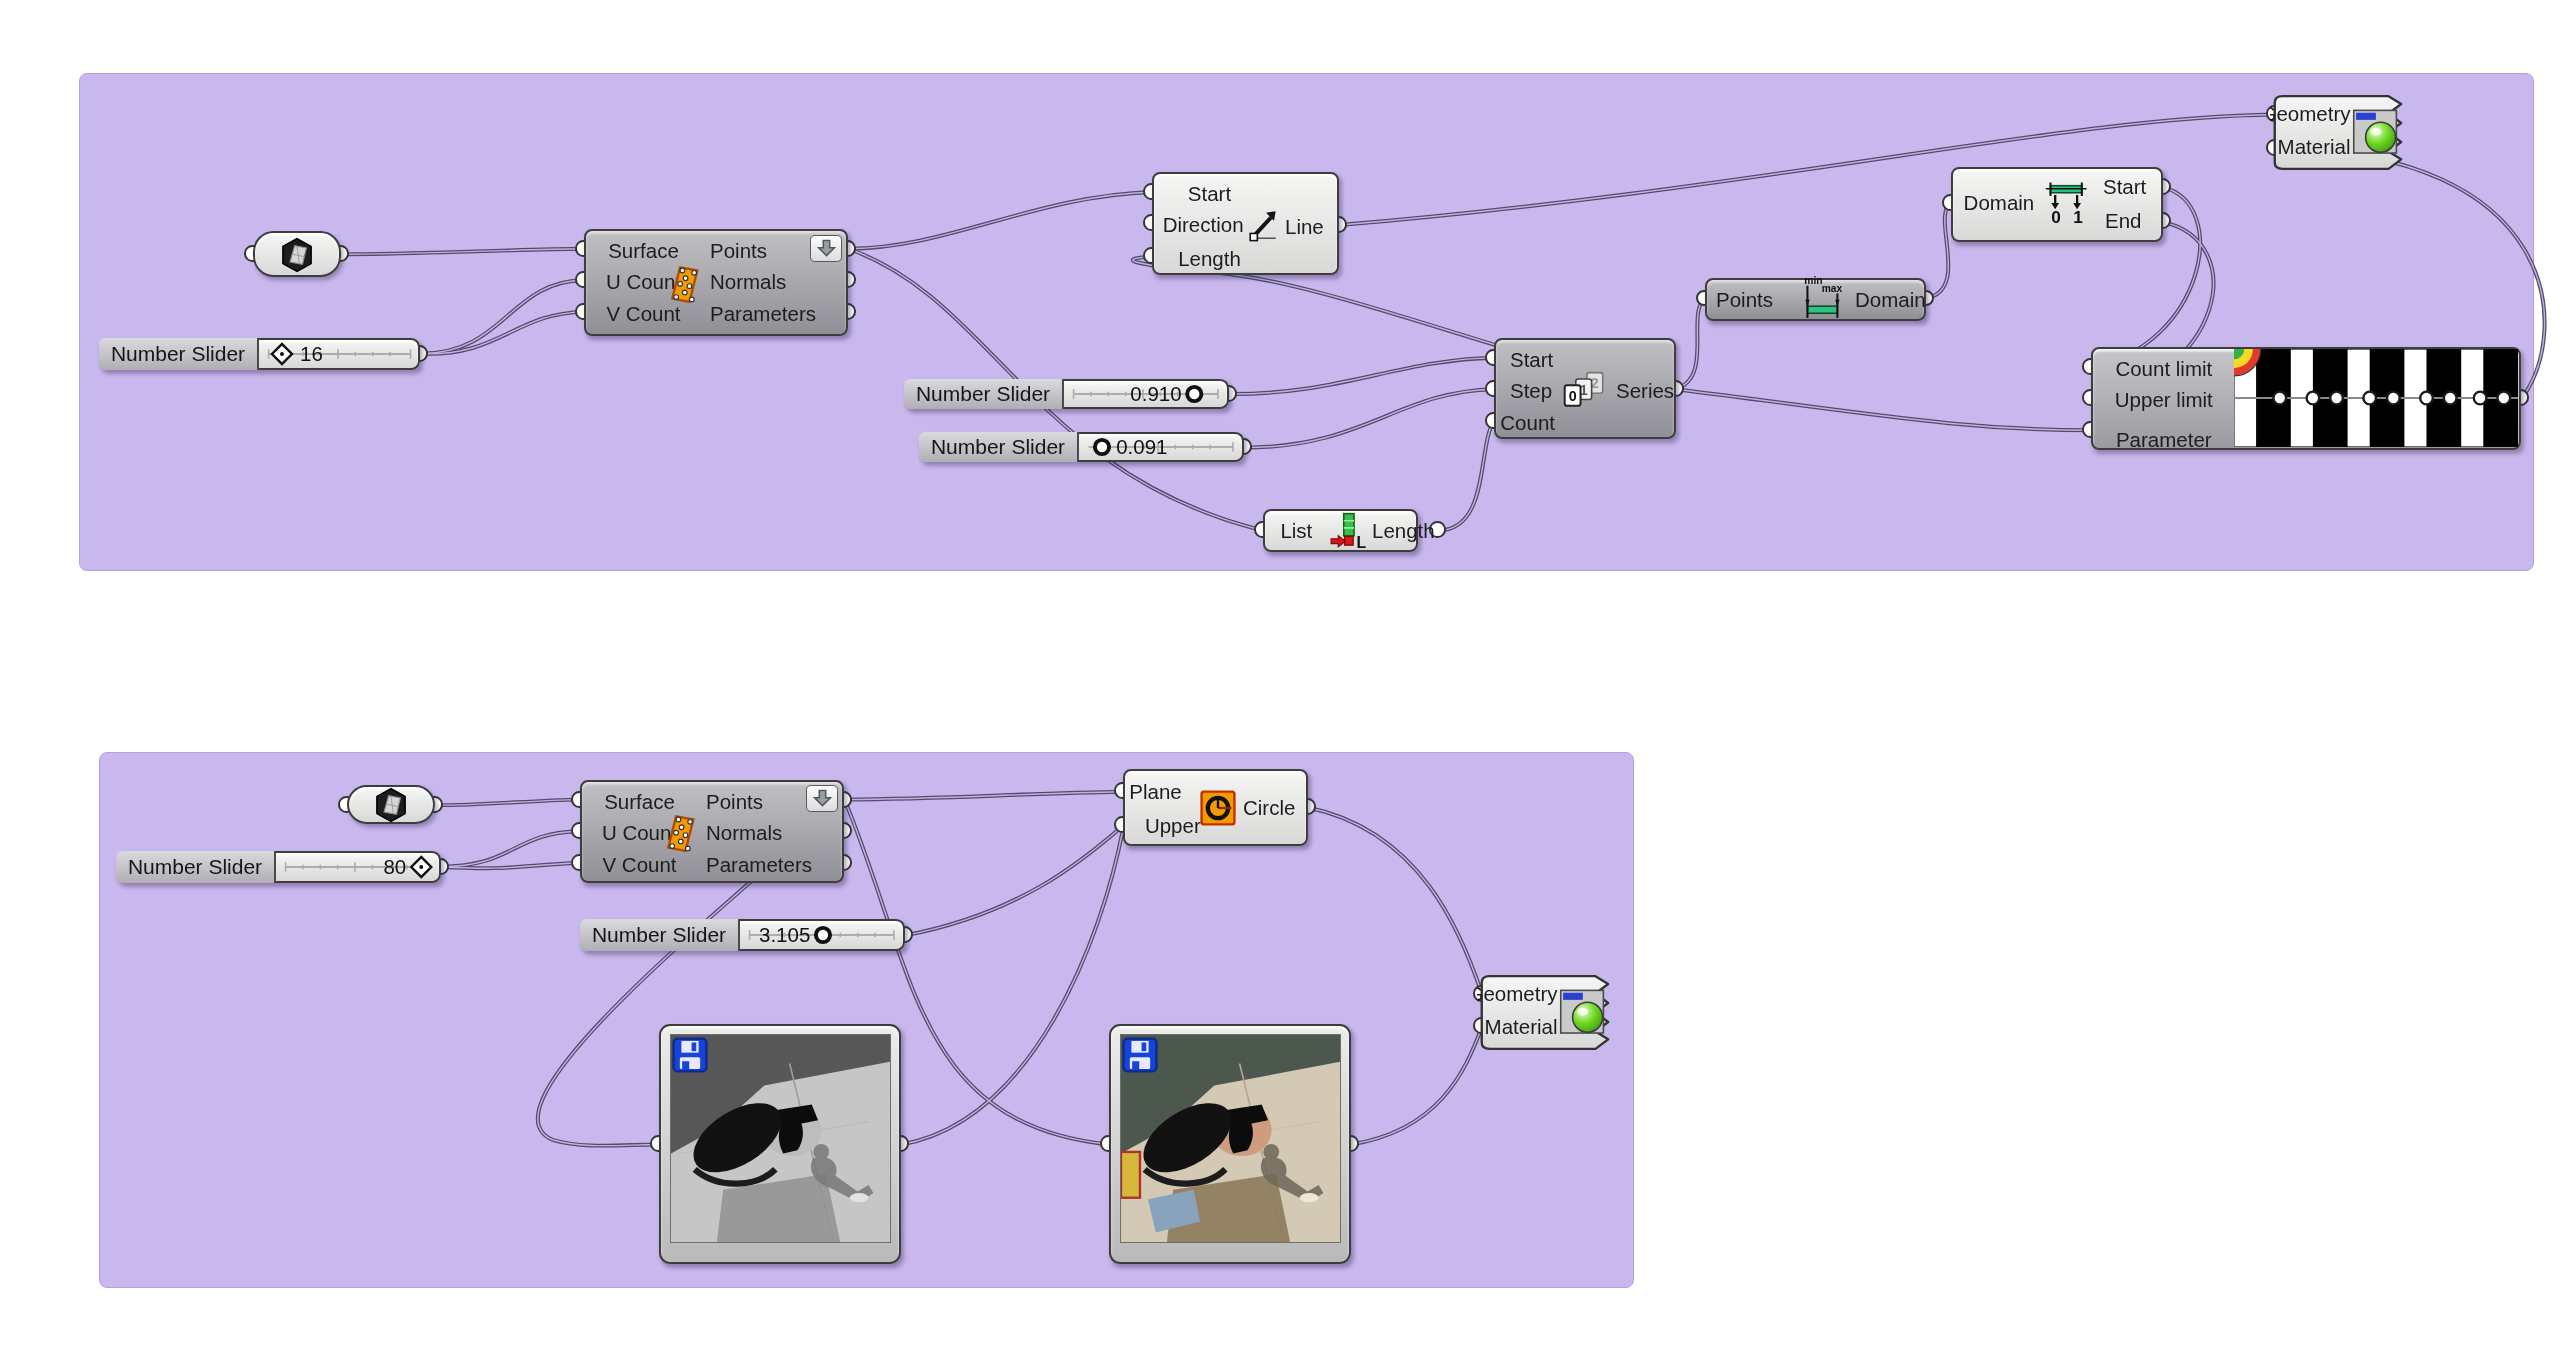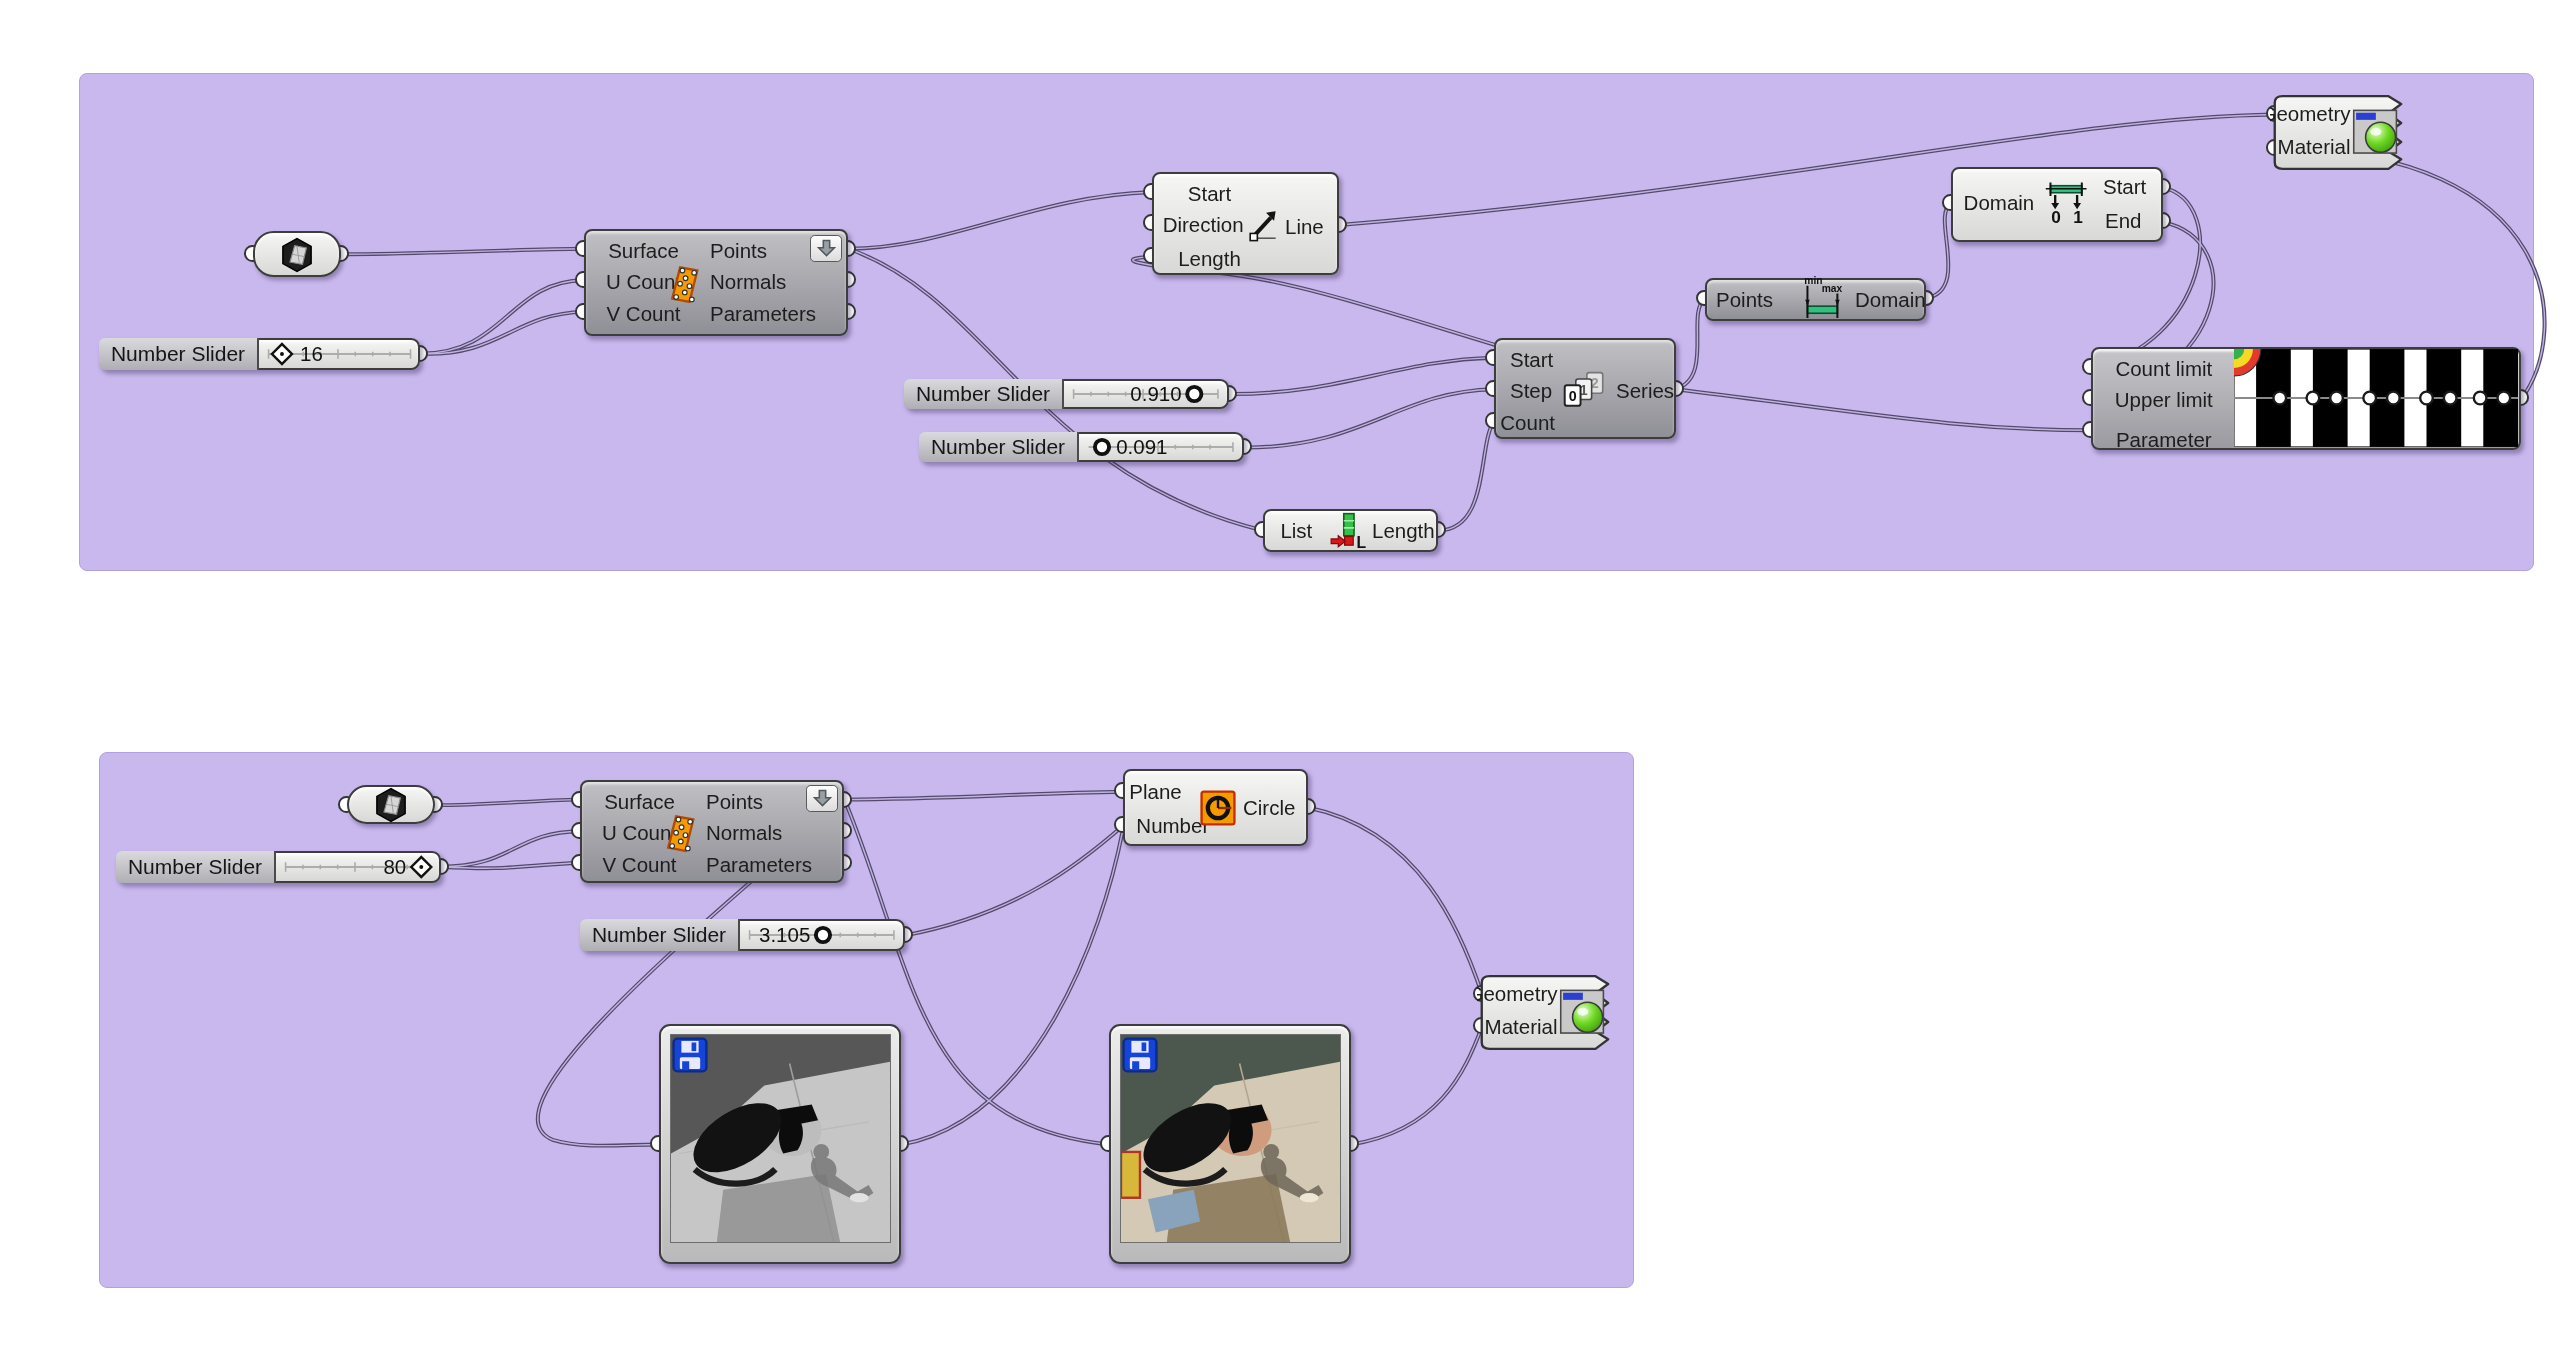--- a/index.html
+++ b/index.html
@@ -225,21 +225,21 @@
       <rect x="30" y="2" width="20" height="26" rx="3" fill="#e3e3e3" stroke="#777" stroke-width="2"></rect>
       <text x="40" y="22" font-size="18" fill="#999" text-anchor="middle">2</text>
       <rect x="16" y="10" width="20" height="26" rx="3" fill="#f2f2f2" stroke="#444" stroke-width="2"></rect>
       <text x="26" y="30" font-size="18" fill="#555" text-anchor="middle">1</text>
       <rect x="2" y="18" width="20" height="26" rx="3" fill="#fff" stroke="#222" stroke-width="2.5"></rect>
       <text x="12" y="38" font-size="18" fill="#111" text-anchor="middle">0</text>
     </g>
   </svg>
 </div>
 
-<div class="comp" style="left:1263px;top:509px;width:175px;height:43px;">
+<div class="comp" style="left:1263px;top:509px;width:155px;height:43px;">
   <div class="nub" style="left:0;top:21px;"></div>
   <div class="nub" style="left:175px;top:21px;"></div>
   <div class="body"></div>
   <div class="lbl" style="left:17.4px;top:12px;">List</div>
   <div class="lbl" style="left:109px;top:12px;">Length</div>
   <svg class="icon" style="left:65px;top:3.2px;" width="41" height="38" viewBox="0 0 52 48">
     <rect x="20" y="2" width="13" height="28" fill="#35c04a" stroke="#145c1e" stroke-width="2"></rect>
     <path d="M20 11 H33 M20 20 H33" stroke="#9cf0a6" stroke-width="2"></path>
     <rect x="21" y="31" width="11" height="11" fill="#d81717" stroke="#7e0b0b" stroke-width="1.5"></rect>
     <path d="M4 34 h9 v-4 l9 7 -9 7 v-4 h-9 z" fill="#d81717" stroke="#7e0b0b" stroke-width="1.5"></path>
@@ -427,21 +427,21 @@
     </g>
   </svg>
 </div>
 
 <div class="comp" style="left:1123px;top:769px;width:185px;height:77px;">
   <div class="nub" style="left:0;top:22px;"></div>
   <div class="nub" style="left:0;top:56px;"></div>
   <div class="nub" style="left:185px;top:38px;"></div>
   <div class="body"></div>
   <div class="lbl" style="left:6.3px;top:12.6px;width:87px;text-align:left;">Plane</div>
-  <div class="lbl" style="left:6.3px;top:47px;width:87px;text-align:center;">Number</div>
+  <div class="lbl" style="left:6.3px;top:47px;width:87px;text-align:center;">Upper</div>
   <div class="lbl" style="left:120px;top:29px;">Circle</div>
   <svg class="icon" style="left:77px;top:20.5px;" width="36" height="36" viewBox="0 0 46 46">
     <rect x="2" y="2" width="42" height="42" rx="3" fill="#f59b00" stroke="#c32e00" stroke-width="3"></rect>
     <circle cx="23" cy="23" r="13" fill="none" stroke="#111" stroke-width="5.5"></circle>
     <line x1="23" y1="23" x2="40" y2="23" stroke="#8a2b00" stroke-width="3"></line>
     <line x1="23" y1="23" x2="23" y2="8" stroke="#111" stroke-width="3"></line>
   </svg>
 </div>
 
 <div class="comp imgcomp" style="left:659px;top:1024px;width:242px;height:240px;">

